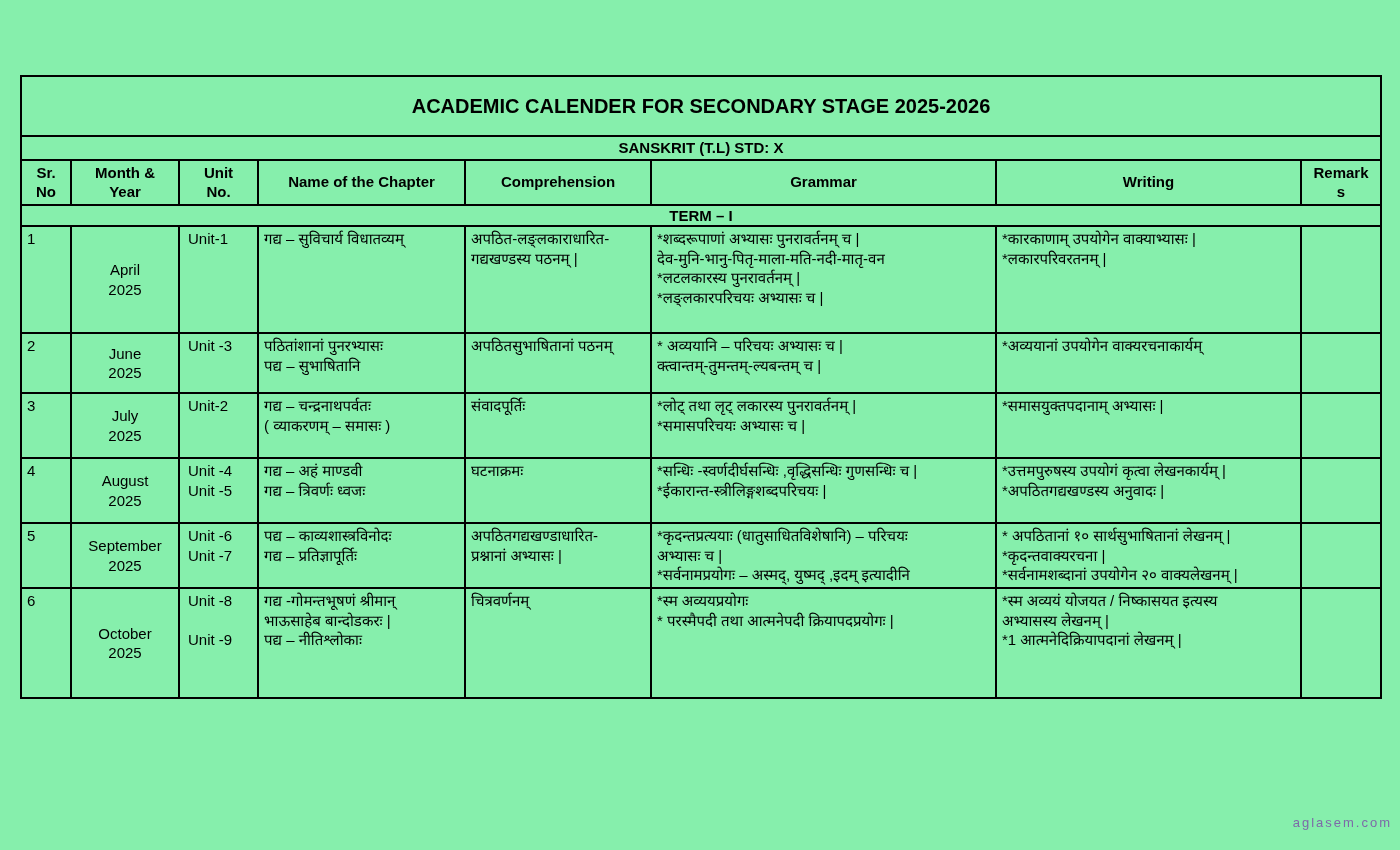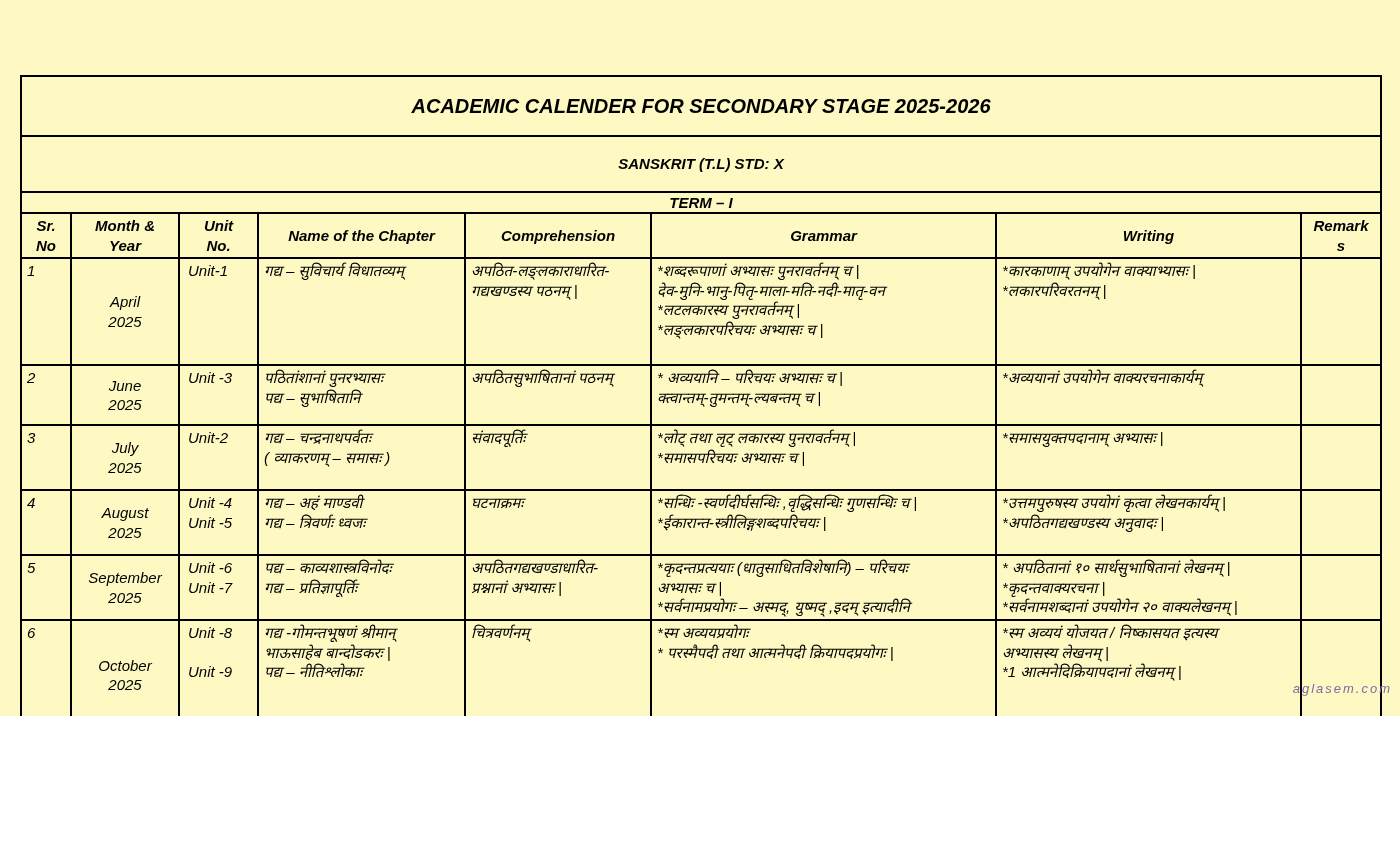--- a/index.html
+++ b/index.html
@@ -2,38 +2,38 @@
 <html><head>
 <meta charset="utf-8">
 <style>
   * { box-sizing: border-box; }
   html,body { margin:0; padding:0; background:#ffffff; }
   body {
     width:1400px; height:850px;
     font-family:"Liberation Sans","DejaVu Sans",sans-serif;
     color:#000;
   }
-  .sheet { position:relative; width:1400px; height:716px; overflow:hidden; background:#fef9c3;font-style:italic; }
+  .sheet { position:relative; width:1400px; height:850px; overflow:hidden; background:#86efac; }
 
   table.cal {
     position:absolute; left:20px; top:75px; width:1360px;
     border-collapse:collapse; table-layout:fixed;
   }
   .cal td, .cal th {
     border:2px solid #000;
     padding:2px 5px;
     vertical-align:top;
     font-size:15px;
     line-height:1.3;
     white-space:pre-line;
     overflow:hidden;
     text-align:left;
   }
   td.title    { font-size:20px; font-weight:bold; text-align:center; vertical-align:middle; height:60px; }
-  td.subtitle { font-size:15px; font-weight:bold; text-align:center; vertical-align:middle; height:23px; padding:17px 4px; }
+  td.subtitle { font-size:15px; font-weight:bold; text-align:center; vertical-align:middle; height:23px; padding:1px 4px; }
   td.term     { font-size:15px; font-weight:bold; text-align:center; vertical-align:middle; height:19px; padding:0 4px; }
   .cal th     { font-weight:bold; text-align:center; vertical-align:middle; height:42px; font-size:15px; }
   td.sr       { text-align:left; vertical-align:top; }
   td.month    { text-align:center; vertical-align:middle;border-radius:23px; }
   td.unit     { text-align:left; vertical-align:top; padding-left:8px;margin-left:24px; }
   td.remarks  { }
 
   .watermark {
     position:absolute; right:8px; bottom:20px;
     font-size:13px; letter-spacing:2px;
@@ -56,35 +56,35 @@
         <col style="width:80px">
     </colgroup>
     <tbody>
         <tr>
       <td colspan="8" class="title">ACADEMIC CALENDER FOR SECONDARY STAGE 2025-2026</td>
     </tr>
     <tr>
       <td colspan="8" class="subtitle">SANSKRIT (T.L)  STD: X</td>
     </tr>
     <tr>
-      <td colspan="8" class="term">TERM – I</td>
-    </tr>
-    <tr>
       <th>Sr.
 No</th>
       <th>Month &amp;
 Year</th>
       <th>Unit
 No.</th>
       <th>Name of the  Chapter</th>
       <th>Comprehension</th>
       <th>Grammar</th>
       <th>Writing</th>
       <th>Remark
 s</th>
+    </tr>
+    <tr>
+      <td colspan="8" class="term">TERM – I</td>
     </tr>
 
     <tr style="height:107px">
       <td class="sr">1</td>
       <td class="month">April
 2025</td>
       <td class="unit">Unit-1</td>
       <td>गद्य – सुविचार्य विधातव्यम्</td>
       <td>अपठित-लङ्लकाराधारित-
 गद्यखण्डस्य पठनम् |</td>

